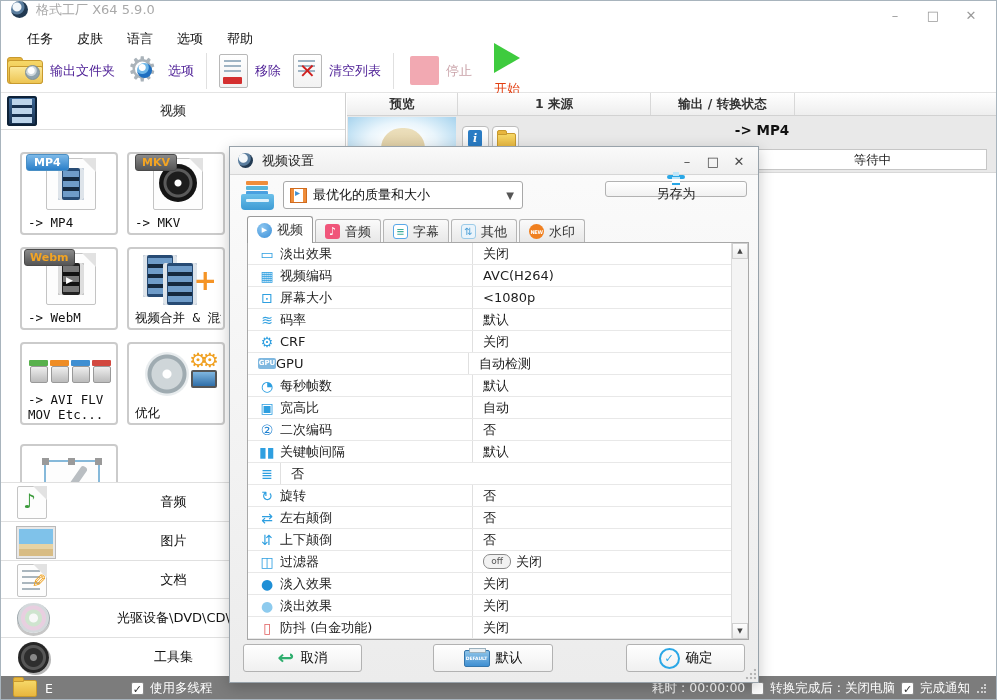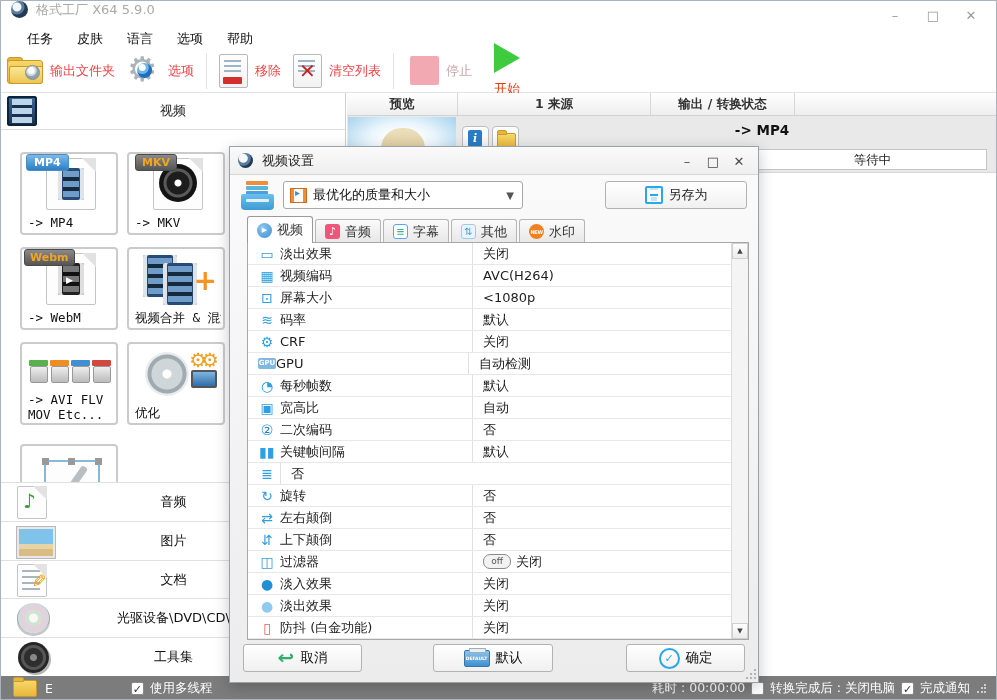--- a/index.html
+++ b/index.html
@@ -13,21 +13,21 @@
     background:radial-gradient(circle at 35% 35%, #f4f8fb 0 4px, #5a7d9e 5px 7px, #223a52 8px);position:relative;flex:0 0 auto;}
   #win-title{color:#a9a9a9;margin-left:8px;font-size:13px;}
   .win-controls{position:absolute;right:6px;top:0;height:28px;display:flex;align-items:center;}
   .win-controls span{width:38px;text-align:center;color:#9a9a9a;font-size:13px;cursor:default;}
   
   #menubar{position:absolute;left:0;top:28px;width:100%;height:20px;display:flex;align-items:center;padding-left:14px;box-sizing:border-box;gap:0;}
   .menu-item{padding:0 12px;color:#111;}
   
   #toolbar{position:absolute;left:0;top:48px;width:100%;height:44px;display:flex;align-items:center;border-bottom:1px solid #e4e4e4;box-sizing:border-box;}
   .tb-item{display:flex;align-items:center;gap:7px;margin:0 6px;}
-  .tb-label{font-size:13px;color:#ef4444;}
+  .tb-label{font-size:13px;color:#4c1d95;}
   .tb-sep{width:1px;height:36px;background:#e0e0e0;margin:0 6px;}
   .ico-folder{width:36px;height:27px;position:relative;}
   .ico-folder i{position:absolute;}
   .fold-back{left:0;top:3px;width:34px;height:22px;background:linear-gradient(#f6d868,#e8b63e);border:1px solid #c89a2e;border-radius:3px;}
   .fold-tab{left:0;top:0;width:14px;height:6px;background:#e8b63e;border:1px solid #c89a2e;border-radius:3px 3px 0 0;}
   .fold-front{left:2px;top:9px;width:32px;height:16px;background:linear-gradient(#fbe89a,#edc552);border:1px solid #c89a2e;border-radius:2px 2px 3px 3px;}
   .fold-clock{left:18px;top:8px;width:13px;height:13px;border-radius:50%;background:radial-gradient(circle at 40% 35%,#fff 0 3px,#cfd8dd 4px 5px,#8fa2ac 6px);border:1px solid #7d8f99;}
   .ico-gear{position:relative;width:34px;height:34px;}
   .gear-g{position:absolute;left:0;top:-2px;font-size:34px;line-height:34px;color:#aab3ba;}
   .gear-c{position:absolute;left:10px;top:9px;width:15px;height:15px;border-radius:50%;
@@ -136,21 +136,21 @@
   .profile-ico .t1{top:1px;background:#ef8d3a;}
   .profile-ico .t2{top:6px;background:#59b5d9;}
   .profile-ico .t3{top:11px;background:#4aa0e0;}
   .profile-ico .tray{top:14px;left:1px;width:33px;height:16px;background:linear-gradient(#6cc0ea,#3d9bd4);border-radius:2px 2px 4px 4px;}
   .profile-ico .tray::before{content:"";position:absolute;left:5px;top:5px;width:23px;height:3px;background:#dff2fb;border-radius:1px;}
   #d-dropdown{position:absolute;left:53px;top:34px;width:240px;height:28px;background:#fff;border:1px solid #a8a8a8;border-radius:3px;box-sizing:border-box;display:flex;align-items:center;}
   .ddfilm{position:relative;width:15px;height:13px;margin-left:6px;background:#fff;border:1px solid #cf6b1f;box-shadow:inset 3px 0 0 #ef8d3a,inset -3px 0 0 #ef8d3a;flex:0 0 auto;}
   .ddfilm::before{content:"▸";position:absolute;left:4px;top:-2px;color:#3f8fd2;font-size:10px;}
   #d-dropdown .dd-text{margin-left:6px;flex:1;font-size:13px;color:#111;white-space:nowrap;overflow:hidden;}
   #d-dropdown .caret{margin-right:8px;color:#555;font-size:10px;}
-  #d-saveas{position:absolute;left:375px;top:34px;width:142px;height:28px;background:linear-gradient(#ffffff,#f1f1f1);border:1px solid #b2b2b2;border-radius:3px;box-sizing:border-box;display:flex;align-items:center;justify-content:center;gap:6px;font-size:13px;}
+  #d-saveas{position:absolute;left:375px;top:34px;width:142px;height:16px;background:linear-gradient(#ffffff,#f1f1f1);border:1px solid #b2b2b2;border-radius:3px;box-sizing:border-box;display:flex;align-items:center;justify-content:center;gap:6px;font-size:13px;flex-direction:column;}
   .floppy{position:relative;width:14px;height:14px;border:2px solid #2aa7e6;border-radius:2px;background:#fff;box-sizing:content-box;}
   .floppy::before{content:"";position:absolute;left:3px;top:0;width:8px;height:6px;background:#fff;border-bottom:2px solid #2aa7e6;box-shadow:inset 0 2px 0 #bfe6f8;}
   .floppy::after{content:"";position:absolute;left:4px;bottom:1px;width:6px;height:4px;background:#bfe6f8;}
   
   #d-tabs{position:absolute;left:17px;top:70px;height:26px;display:flex;align-items:flex-end;}
   .dtab{display:flex;align-items:center;gap:5px;padding:0 9px;height:23px;background:linear-gradient(#fafafa,#e7e7e7);
      border:1px solid #b5b5b5;border-bottom:none;border-radius:3px 3px 0 0;margin-right:2px;font-size:13px;color:#333;}
   .dtab.active{height:26px;background:#fff;border-color:#9a9a9a;position:relative;z-index:2;}
   .tab-ico{width:15px;height:15px;border-radius:3px;display:inline-flex;align-items:center;justify-content:center;color:#fff;flex:0 0 auto;box-sizing:border-box;}
   .tab-ico.video-tab{border-radius:50%;background:radial-gradient(circle at 35% 30%,#8cc6f0,#3b8fd8);font-size:7px;}

